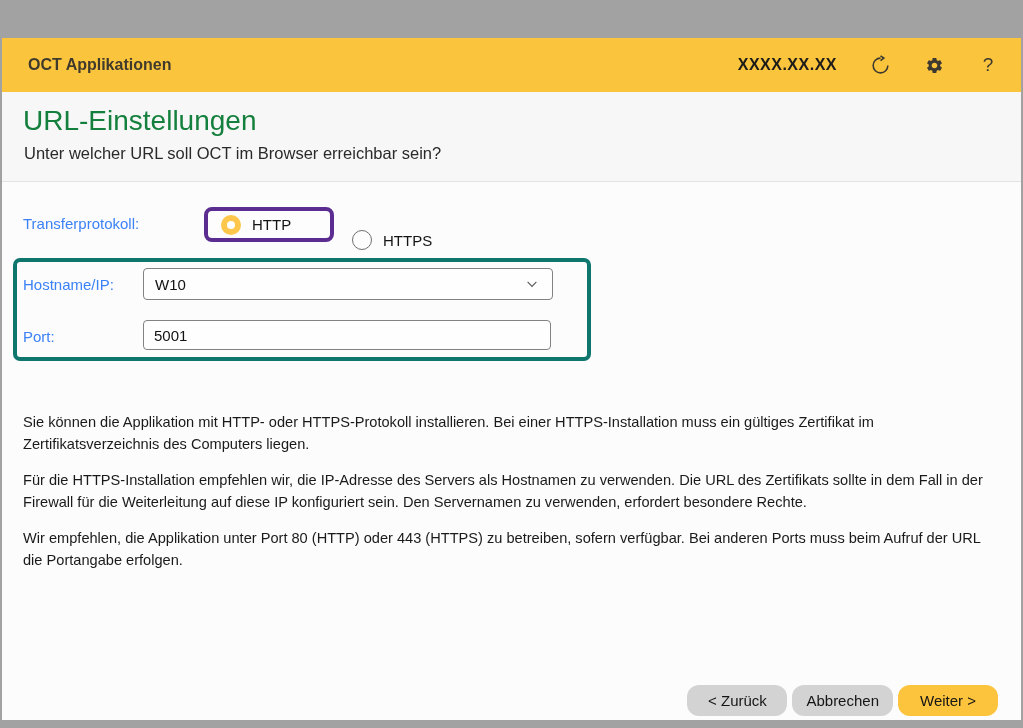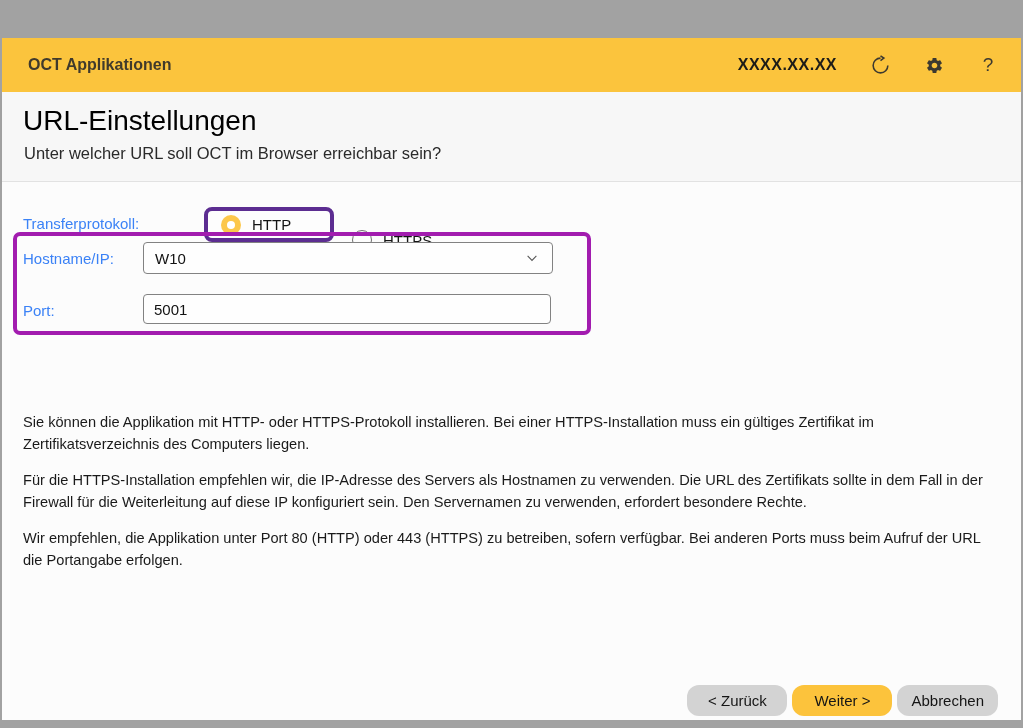--- a/index.html
+++ b/index.html
@@ -53,21 +53,21 @@
 
   
   .pageheader {
     left: 2px; top: 92px; width: 1019px; height: 89px;
     background: #f7f7f7;
     border-bottom: 1px solid #e2e2e2;
     box-shadow: 0 2px 3px rgba(0,0,0,0.04);
   }
   .page-title {
     position: absolute; left: 21px; top: 13px;
-    font-size: 28px; font-weight: 400; color: #000000;
+    font-size: 28px; font-weight: 400; color: #15803d;
   }
   .page-subtitle {
     position: absolute; left: 22px; top: 52px;
     font-size: 16.5px; color: #2a2a2a;
   }
 
   
   .main {
     left: 2px; top: 182px; width: 1019px; height: 538px;
     background: #fcfcfc;
@@ -93,23 +93,23 @@
     border: none; width: 20px; height: 20px; background: #fcc74a;
   }
   .radio-on .radio-circle::after {
     content: ""; position: absolute; left: 6px; top: 6px;
     width: 8px; height: 8px; border-radius: 50%; background: #ffffff;
   }
   .radio-label { font-size: 15px; color: #141414; }
   .opt-https { position: absolute; left: 350px; top: 48px; }
 
   .hl-box-host {
-    position: absolute; left: 11px; top: 50px;
+    position: absolute; left: 11px; top: 76px;
     width: 570px; height: 95px;
-    border: 4px solid #a21caf; border-radius: 7px;
+    border: 4px solid #0f766e; border-radius: 7px;
   }
   .label-host { position: absolute; left: 6px; top: 14px; }
   .label-port { position: absolute; left: 6px; top: 66px; }
 
   .combobox {
     position: absolute; left: 126px; top: 6px;
     width: 408px; height: 30px;
     background: #fefefe; border: 1px solid #828282; border-radius: 4px;
     display: flex; align-items: center;
     font-size: 15px; color: #121212;
@@ -237,17 +237,17 @@
   </div>
 
   <div class="info-block">
     <p>Sie können die Applikation mit HTTP- oder HTTPS-Protokoll installieren. Bei einer HTTPS-Installation muss ein gültiges Zertifikat im Zertifikatsverzeichnis des Computers liegen.</p>
     <p>Für die HTTPS-Installation empfehlen wir, die IP-Adresse des Servers als Hostnamen zu verwenden. Die URL des Zertifikats sollte in dem Fall in der Firewall für die Weiterleitung auf diese IP konfiguriert sein. Den Servernamen zu verwenden, erfordert besondere Rechte.</p>
     <p>Wir empfehlen, die Applikation unter Port 80 (HTTP) oder 443 (HTTPS) zu betreiben, sofern verfügbar. Bei anderen Ports muss beim Aufruf der URL die Portangabe erfolgen.</p>
   </div>
 
   <div class="footer-buttons">
     <button class="btn btn-gray">&lt; Zurück</button>
+    <button class="btn btn-gray">Abbrechen</button>
     <button class="btn btn-accent">Weiter &gt;</button>
-    <button class="btn btn-gray">Abbrechen</button>
   </div>
 
 </div>
 
 </body></html>

